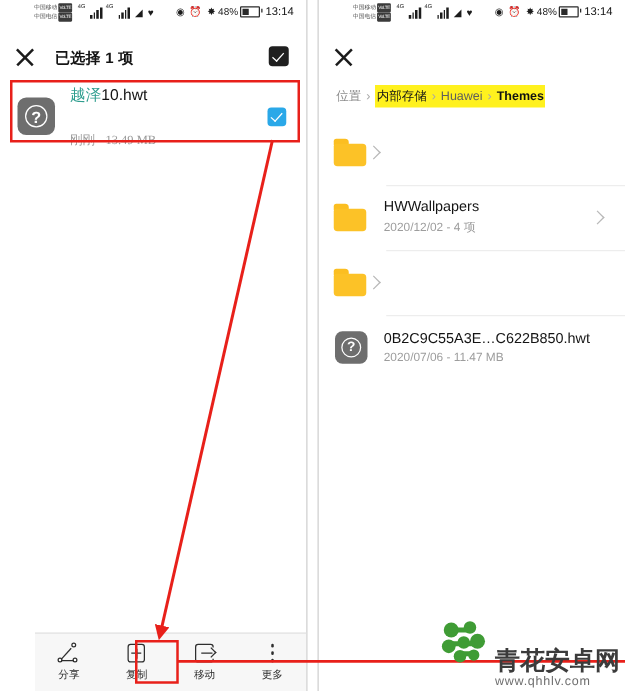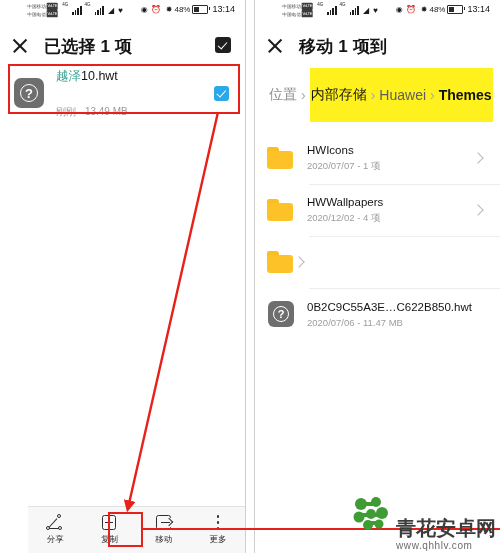--- a/index.html
+++ b/index.html
@@ -132,21 +132,21 @@
     content: "";
     position: absolute;
     left: -1px; top: 7px;
     width: 18px; height: 1.6px;
     background: #1b1b1b;
   }
   .icon-x::before { transform: rotate(45deg); }
   .icon-x::after  { transform: rotate(-45deg); }
   .appbar-title {
     margin-left: 16px;
-    font-size: 17px;
+    font-size: 12px;
     font-weight: bold;
     color: #141414;
     letter-spacing: 0.2px;
   }
   .select-all-box {
     position: absolute;
     right: 14px;
     top: 11px;
     width: 16px; height: 16px;
     background: #1f1f1f;
@@ -205,20 +205,21 @@
     font-size: 12.5px;
     color: #141414;
     white-space: nowrap;
     overflow: hidden;
   }
   .file-name .hl { color: #2f9e8f; }
   .file-sub {
     font-size: 10px;
     color: #9a9a9a;
     margin-top: 20px;
+    font-family: Liberation Serif, serif;
   }
   .row-check {
     width: 15px; height: 15px;
     border-radius: 3px;
     background: #2aa8e8;
     flex: 0 0 auto;
     position: relative;
     margin-right: 2px;
   }
   .row-check::after {
@@ -339,28 +340,28 @@
   }
   .ico-more .m1 { top: 1px; }
   .ico-more .m2 { top: 7px; }
   .ico-more .m3 { top: 13px; }
 
   
   .breadcrumb {
     display: flex;
     align-items: center;
     padding: 2px 14px 10px 14px;
-    font-size: 14px;
+    font-size: 10px;
     white-space: nowrap;
   }
   .bc-prefix { color: #8d8d8d; }
   .bc-sep { color: #a8a8a8; margin: 0 4px; }
   .bc-hl {
     background: #fff11e;
-    padding: 18px 1px;
+    padding: 2px 1px;
     display: inline-flex;
     align-items: center;
   }
   .bc-hl .seg { color: #5e5e5e; }
   .bc-hl .seg.dark { color: #161616; }
   .bc-hl .seg.bold { color: #111; font-weight: bold; }
 
   .list-row {
     display: flex;
     align-items: center;
@@ -610,45 +611,40 @@
       <span>48%</span>
       <span class="battery-shell">
           <span class="battery-fill"></span>
         </span>
       <span class="clock">13:14</span>
     </div>
   </div>
 
   <div class="appbar">
     <div class="icon-x"></div>
-    <div class="appbar-title">移动 1 项到</div>
   </div>
 
   <div class="breadcrumb">
     <span class="bc-prefix">位置</span>
     <span class="bc-sep">›</span>
     <span class="bc-hl">
       <span class="seg dark">内部存储</span>
       <span class="bc-sep">›</span>
       <span class="seg">Huawei</span>
       <span class="bc-sep">›</span>
       <span class="seg bold">Themes</span>
     </span>
   </div>
 
   <div>
     <div class="list-row">
       <div class="folder-ico">
           <span class="tab"></span>
           <span class="body"></span>
         </div>
-      <div class="row-text">
-        <div class="row-title">HWIcons</div>
-        <div class="row-sub">2020/07/07 - 1 项</div>
-      </div>
       <div class="chevron"></div>
     </div>
 
     <div class="list-row">
       <div class="folder-ico">
           <span class="tab"></span>
           <span class="body"></span>
         </div>
       <div class="row-text">
         <div class="row-title">HWWallpapers</div>

